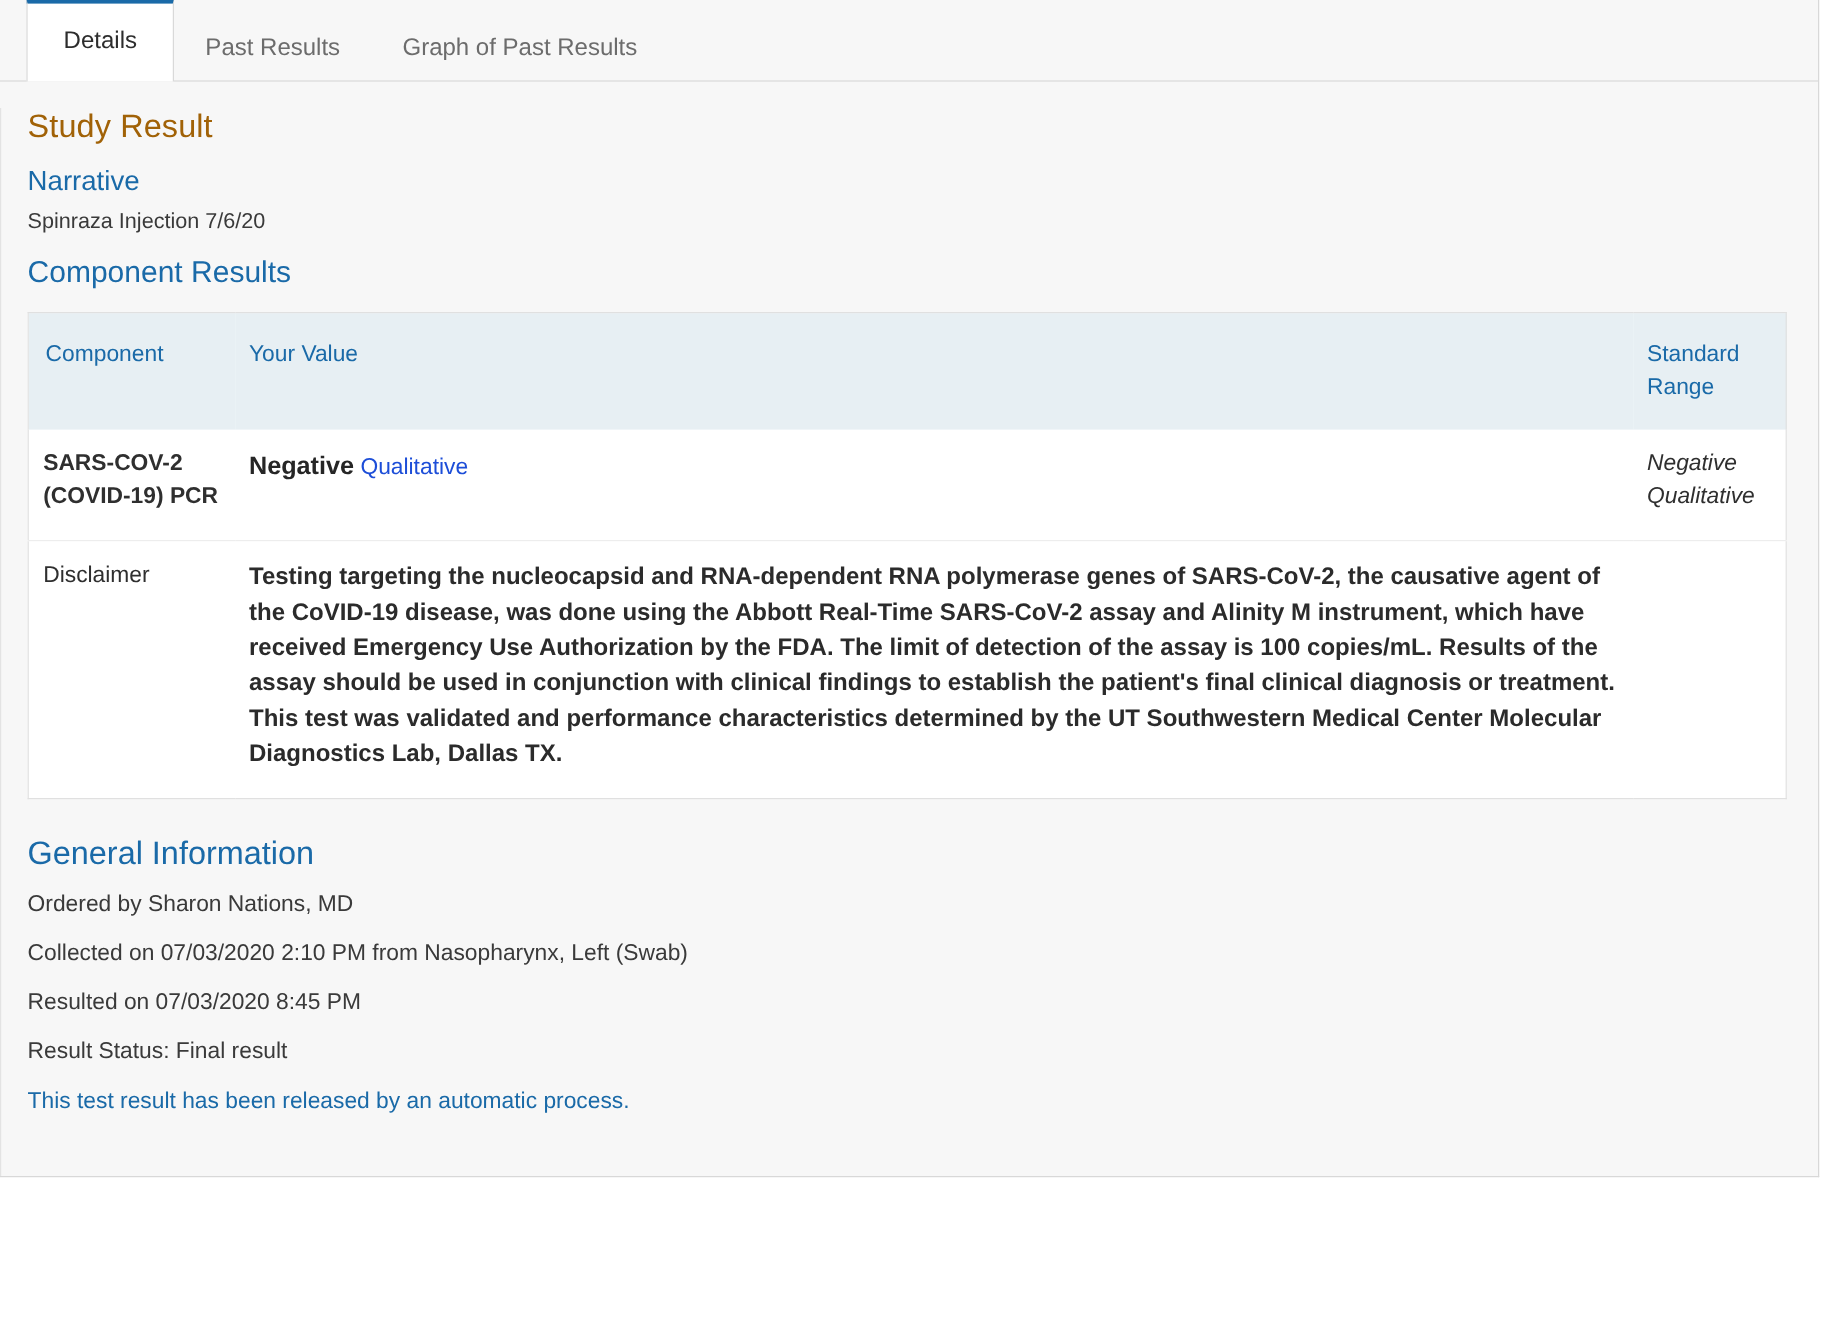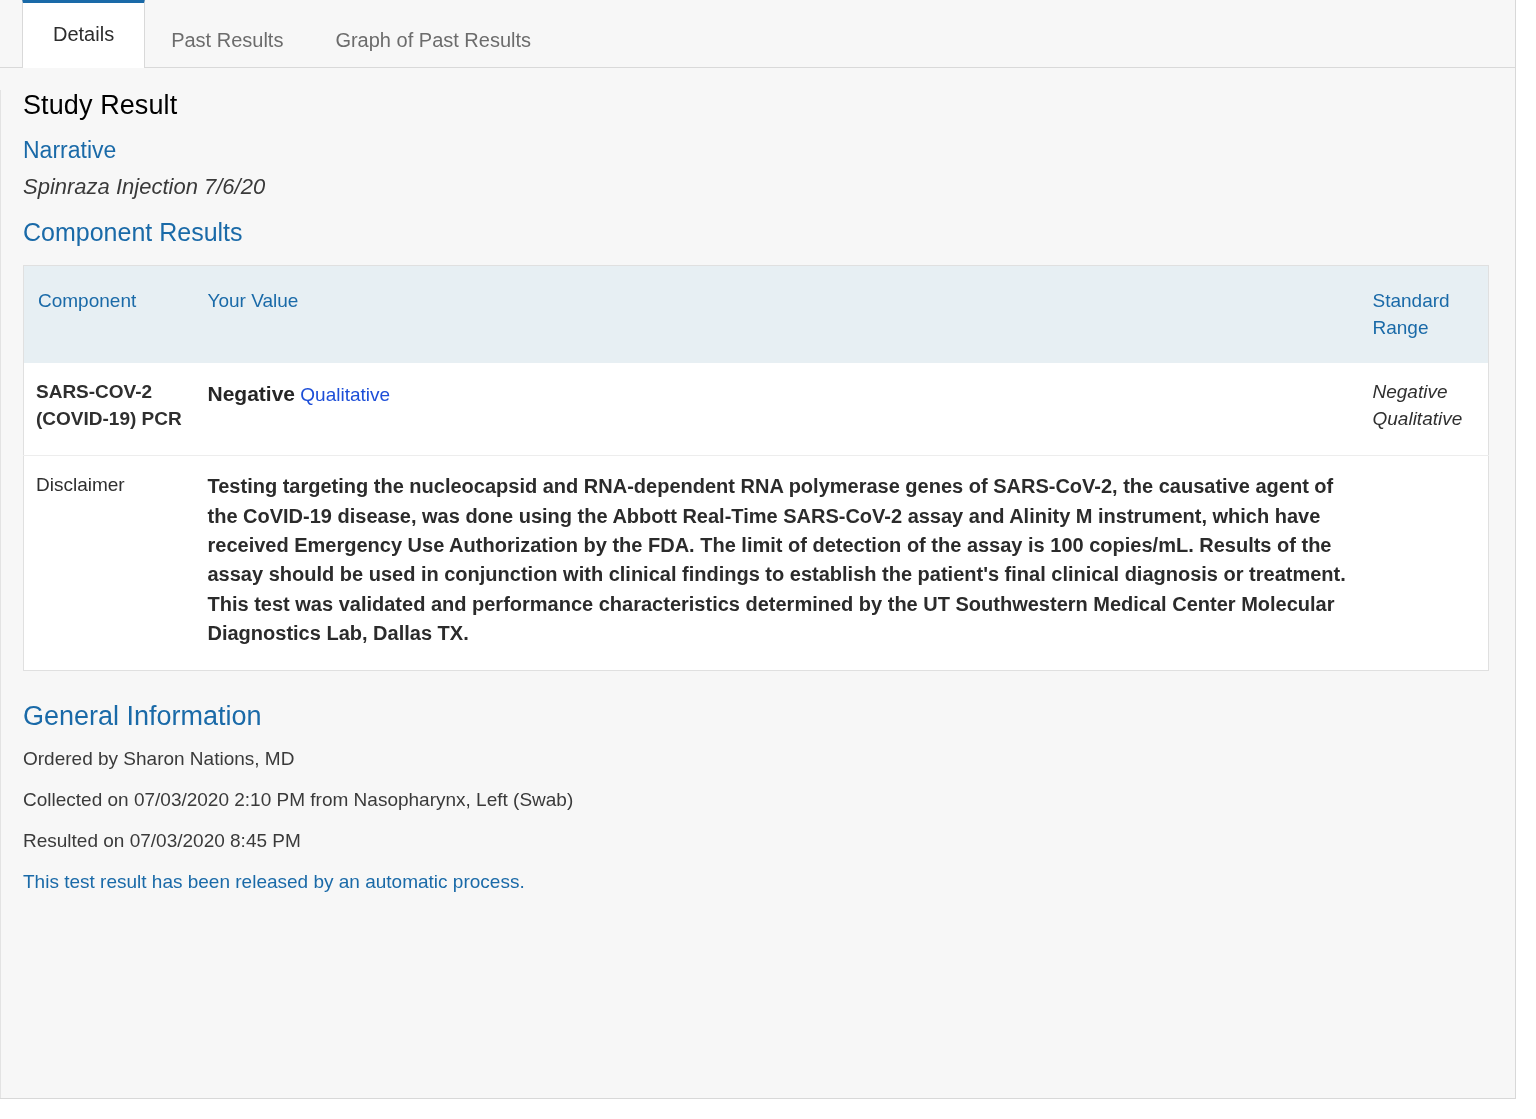--- a/index.html
+++ b/index.html
@@ -10,21 +10,21 @@
   body {
     width: 1536px;
     height: 1119px;
     font-family: "Liberation Sans", sans-serif;
     -webkit-font-smoothing: antialiased;
   }
 
   .page {
     position: relative;
     width: 1516px;
-    height: 1099px;
+    height: 981px;
     margin: 0;
     background: #f7f7f7;
     border-right: 1px solid #d8d8d8;
     border-bottom: 1px solid #d8d8d8;
     box-sizing: border-box;
     overflow: hidden;
   }
 
   
   .tabbar {
@@ -67,35 +67,34 @@
     padding: 0 22px 0 22px;
     border-left: 1px solid #e3e3e3;
     box-sizing: border-box;
     height: calc(100% - 68px);
     background: #f7f7f7;
   }
 
   h1.sec-title {
     font-size: 27px;
     font-weight: normal;
-    color: #000000;
+    color: #a16207;
     margin: 22px 0 16px 0;
     letter-spacing: 0.1px;
   }
   h2.sub-title {
     font-size: 23px;
     font-weight: normal;
     color: #1a6aa8;
     margin: 0 0 10px 0;
   }
   .narrative-text {
-    font-size: 22px;
+    font-size: 18px;
     color: #3a3a3a;
     margin: 0 0 18px 0;
-    font-style: italic;
   }
   h2.comp-title {
     font-size: 25px;
     font-weight: normal;
     color: #1a6aa8;
     margin: 17px 0 18px 0;
   }
 
   
   .results-table {
@@ -235,16 +234,17 @@
           </td>
           <td class="cell-range"></td>
         </tr>
       </tbody>
     </table>
 
     <h1 class="gen-title">General Information</h1>
     <div class="gen-line">Ordered by Sharon Nations, MD</div>
     <div class="gen-line">Collected on 07/03/2020 2:10 PM from Nasopharynx, Left (Swab)</div>
     <div class="gen-line">Resulted on 07/03/2020 8:45 PM</div>
+    <div class="gen-line">Result Status: Final result</div>
     <div class="gen-link">This test result has been released by an automatic process.</div>
 
   </div>
 </div>
 
 </body></html>

